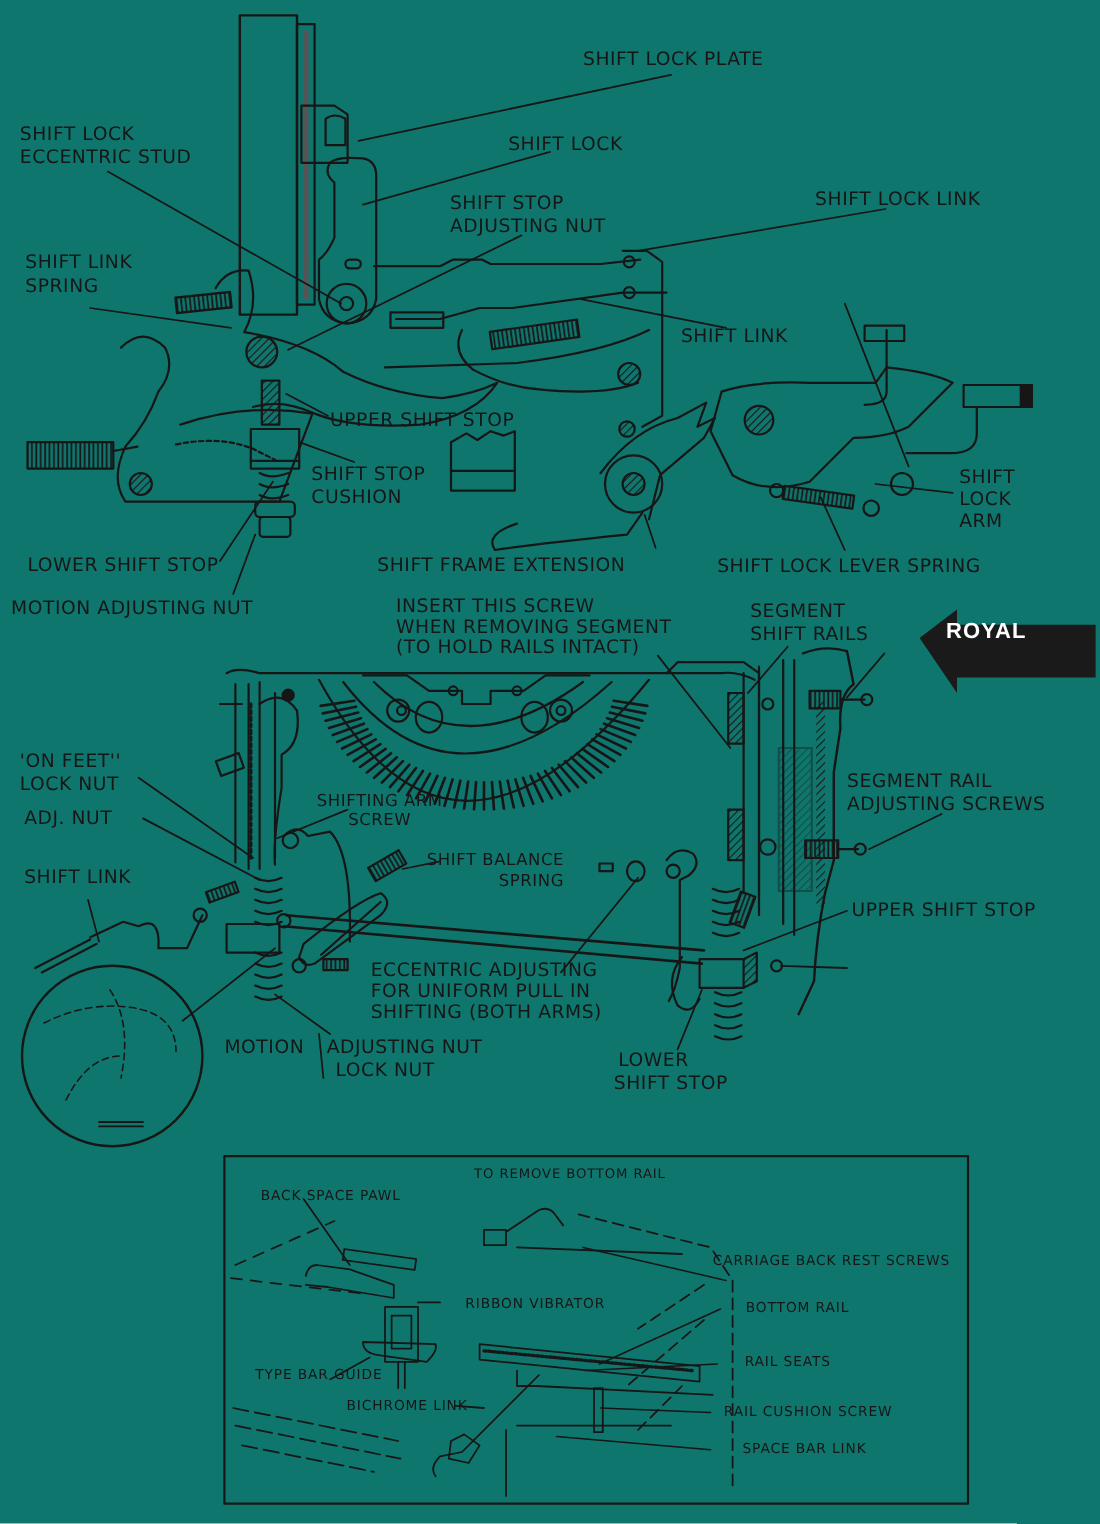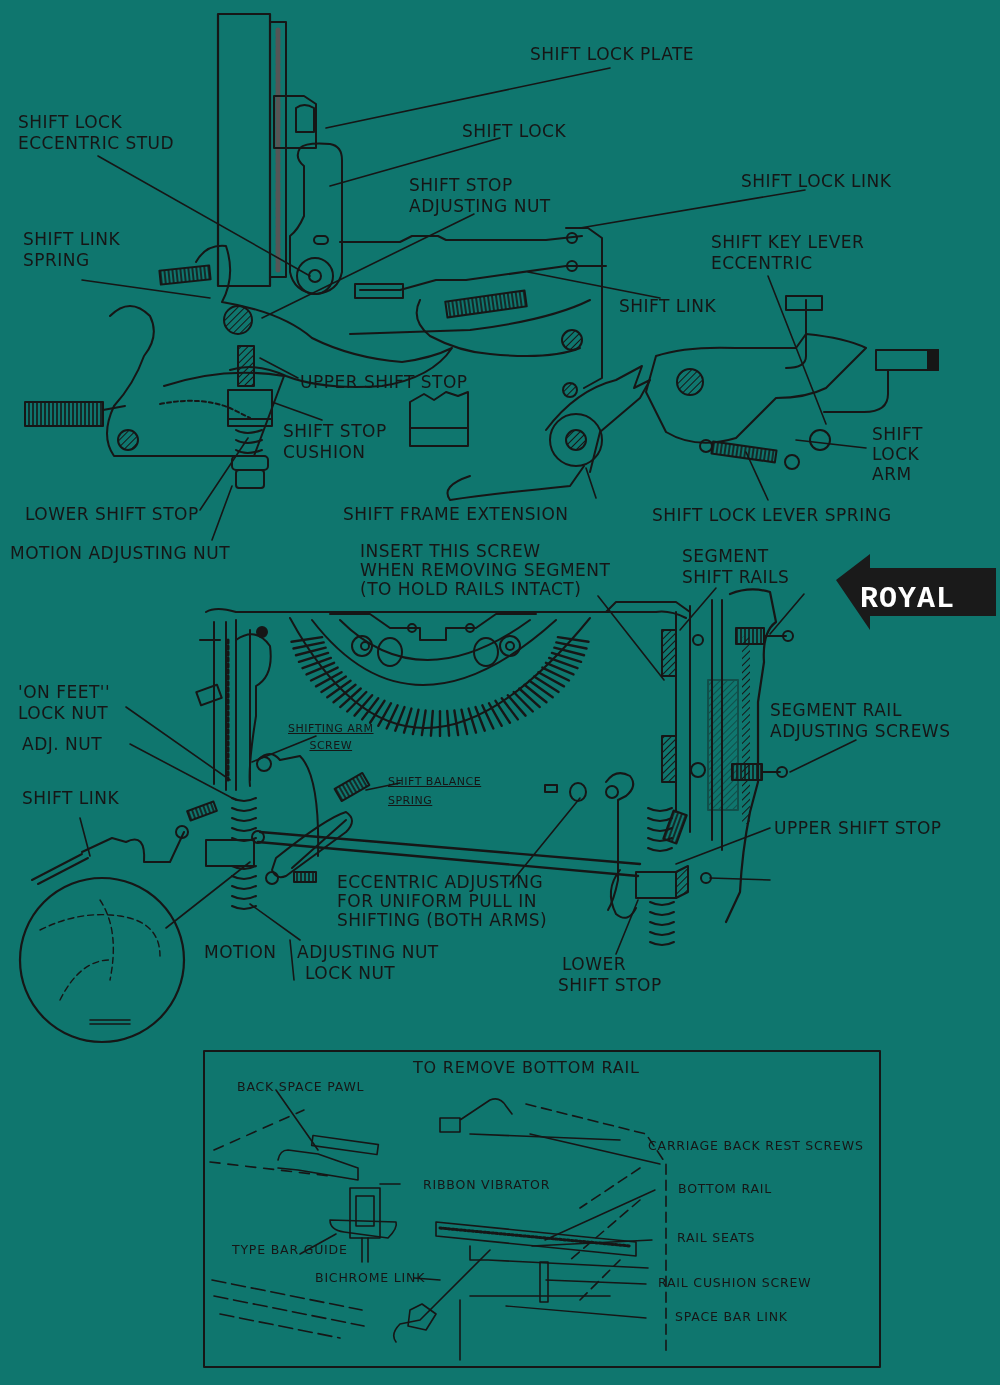--- a/index.html
+++ b/index.html
@@ -1,22 +1,22 @@
 <!DOCTYPE html>
 <html><head>
 <meta charset="utf-8">
 <style>
   html, body { margin:0; padding:0; background:#f7f7f5; }
   #page { position:relative; width:1000px; height:1385px; overflow:hidden; background:#0f766e; font-family:"DejaVu Sans", sans-serif; color:#151515; }
   svg.art { position:absolute; left:0; top:0; }
   .lbl { position:absolute; font-family:"DejaVu Sans", sans-serif; font-size:17px; line-height:21px; letter-spacing:0.5px; color:#161616; white-space:pre; }
   .lbl.s { font-size:12.5px; line-height:15px; letter-spacing:0.8px;margin-left:18px; }
-  .lbl.m { font-size:11px; line-height:19px;text-decoration:underline; }
-  #royal-text { position:absolute; left:860px; top:582px; font-family:Liberation Mono, monospace; font-weight:bold; font-size:30px; color:#fff; letter-spacing:1px; }
-  #inset-title { position:absolute; left:413px; top:1057px; font-size:16px; letter-spacing:0.8px; }
+  .lbl.m { font-size:15px; line-height:19px; }
+  #royal-text { position:absolute; left:860px; top:563px; font-family:Liberation Sans, sans-serif; font-weight:bold; font-size:20px; color:#fff; letter-spacing:1px; }
+  #inset-title { position:absolute; left:431px; top:1057px; font-size:12px; letter-spacing:0.8px; }
 </style>
 </head>
 <body>
 
 <div id="page">
 
   <svg class="art" width="1000" height="1385" viewBox="0 0 1000 1385" fill="none" stroke="#161616" stroke-width="2" stroke-linecap="round" stroke-linejoin="round">
     <defs>
       <pattern id="hatch" width="5" height="5" patternUnits="userSpaceOnUse" patternTransform="rotate(45)">
         <line x1="0" y1="0" x2="0" y2="5" stroke="#161616" stroke-width="2"></line>
@@ -285,37 +285,36 @@
       <line x1="414" y1="1278" x2="440" y2="1280"></line>
     </g>
   </svg>
 
   <div class="lbl" style="left:530px;top:44px">SHIFT LOCK PLATE</div>
   <div class="lbl" style="left:462px;top:121px">SHIFT LOCK</div>
   <div class="lbl" style="left:18px;top:112px"><span>SHIFT LOCK</span><br><span>ECCENTRIC STUD</span></div>
   <div class="lbl" style="left:409px;top:175px"><span>SHIFT STOP</span><br><span>ADJUSTING NUT</span></div>
   <div class="lbl" style="left:741px;top:171px">SHIFT LOCK LINK</div>
   <div class="lbl" style="left:23px;top:229px"><span>SHIFT LINK</span><br><span>SPRING</span></div>
-  <div class="lbl" style="left:711px;top:232px"><span>SHIFT KEY LEVER</span><br><span>ECCENTRIC</span></div>
   <div class="lbl" style="left:619px;top:296px">SHIFT LINK</div>
   <div class="lbl" style="left:300px;top:372px">UPPER SHIFT STOP</div>
   <div class="lbl" style="left:283px;top:421px"><span>SHIFT STOP</span><br><span>CUSHION</span></div>
   <div class="lbl" style="left:872px;top:424px;line-height:20px"><span>SHIFT</span><br><span>LOCK</span><br><span>ARM</span></div>
   <div class="lbl" style="left:25px;top:504px">LOWER SHIFT STOP</div>
   <div class="lbl" style="left:343px;top:504px">SHIFT FRAME EXTENSION</div>
   <div class="lbl" style="left:652px;top:505px">SHIFT LOCK LEVER SPRING</div>
   <div class="lbl" style="left:10px;top:543px">MOTION ADJUSTING NUT</div>
 
   <div class="lbl" style="left:360px;top:542px;line-height:19px"><span>INSERT THIS SCREW</span><br><span>WHEN REMOVING SEGMENT</span><br><span>(TO HOLD RAILS INTACT)</span></div>
   <div class="lbl" style="left:682px;top:546px"><span>SEGMENT</span><br><span>SHIFT RAILS</span></div>
   <div class="lbl" style="left:18px;top:682px"><span>'ON FEET''</span><br><span>LOCK NUT</span></div>
   <div class="lbl" style="left:22px;top:734px">ADJ. NUT</div>
   <div class="lbl m" style="left:288px;top:720px;line-height:17px;text-align:center"><span>SHIFTING ARM</span><br><span>SCREW</span></div>
   <div class="lbl" style="left:770px;top:700px"><span>SEGMENT RAIL</span><br><span>ADJUSTING SCREWS</span></div>
-  <div class="lbl m" style="left:388px;top:772px;text-align:left"><span>SHIFT BALANCE</span><br><span>SPRING</span></div>
+  <div class="lbl m" style="left:388px;top:772px;text-align:right"><span>SHIFT BALANCE</span><br><span>SPRING</span></div>
   <div class="lbl" style="left:22px;top:788px">SHIFT LINK</div>
   <div class="lbl" style="left:774px;top:818px">UPPER SHIFT STOP</div>
   <div class="lbl" style="left:337px;top:873px;line-height:19px"><span>ECCENTRIC ADJUSTING</span><br><span>FOR UNIFORM PULL IN</span><br><span>SHIFTING (BOTH ARMS)</span></div>
   <div class="lbl" style="left:204px;top:942px">MOTION</div>
   <div class="lbl" style="left:297px;top:942px"><span>ADJUSTING NUT</span><br><span style="padding-left:8px">LOCK NUT</span></div>
   <div class="lbl" style="left:558px;top:954px"><span style="padding-left:4px">LOWER</span><br><span>SHIFT STOP</span></div>
 
   <div id="royal-text">ROYAL</div>
 
   <div id="inset-title" class="lbl">TO REMOVE BOTTOM RAIL</div>

